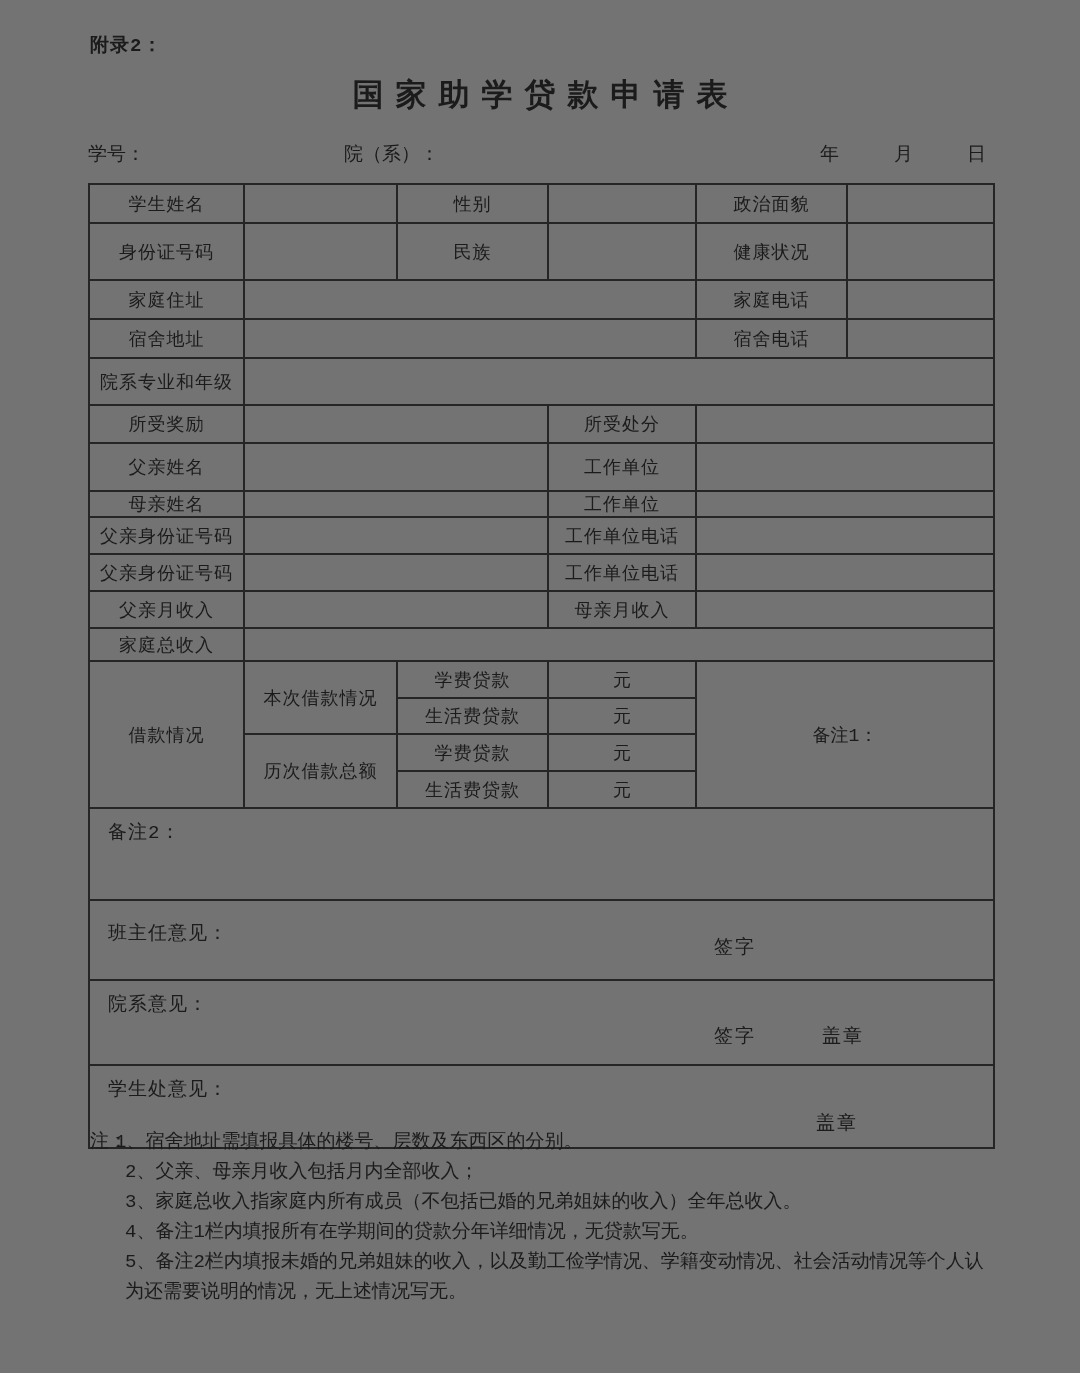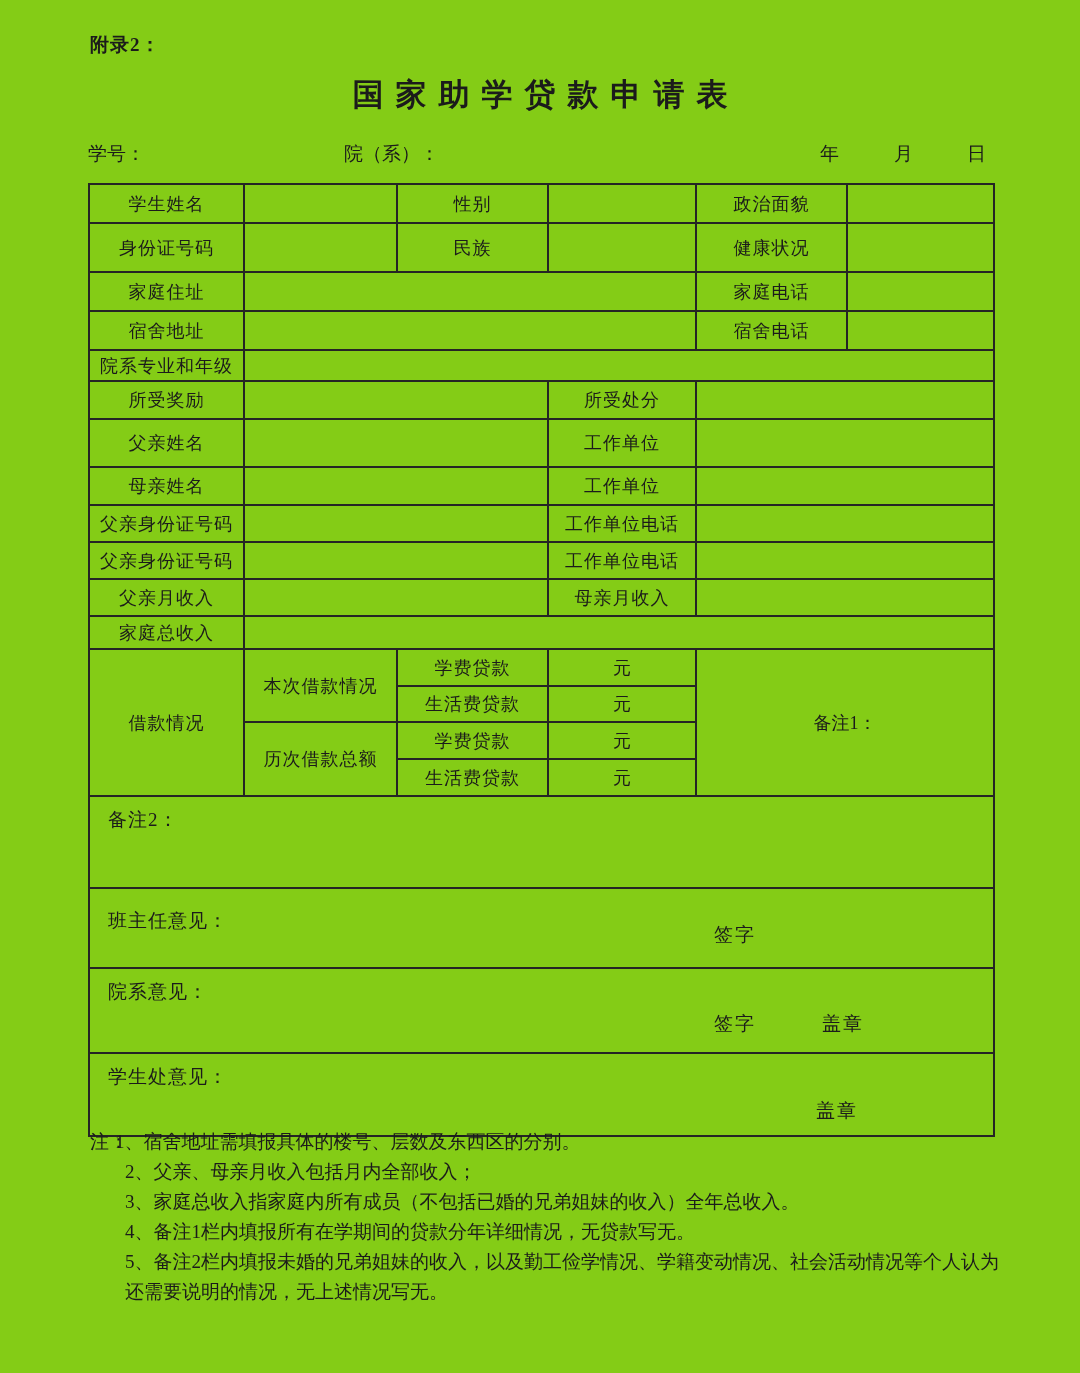--- a/index.html
+++ b/index.html
@@ -1,21 +1,21 @@
 <!DOCTYPE html>
 <html><head>
 <meta charset="utf-8">
 <style>
   * { margin:0; padding:0; box-sizing:border-box; }
   html,body { background:#e8e8e8; }
   .page {
     position:relative;
     width:1080px; height:1373px;
-    background:#84cc16;
-    font-family:Liberation Serif, serif;
+    background:#737373;
+    font-family:Liberation Mono, monospace;
     color:#1b1b1b;
     overflow:hidden;
   }
   .appendix {
     position:absolute; left:90px; top:32px;
     font-size:19px; font-weight:600; letter-spacing:1px;
   }
   .doc-title {
     position:absolute; left:0; top:74px; width:100%;
     text-align:center;
@@ -96,21 +96,21 @@
     <tbody>
         <tr style="height:39px">
       <td class="lab">学生姓名</td>
       <td class="fill"></td>
       <td class="lab">性别</td>
       <td class="fill"></td>
       <td class="lab">政治面貌</td>
       <td class="fill"></td>
     </tr>
 
-    <tr style="height:49px">
+    <tr style="height:57px">
       <td class="lab">身份证号码</td>
       <td class="fill"></td>
       <td class="lab">民族</td>
       <td class="fill"></td>
       <td class="lab">健康状况</td>
       <td class="fill"></td>
     </tr>
 
     <tr style="height:39px">
       <td class="lab">家庭住址</td>
@@ -119,40 +119,40 @@
       <td class="fill"></td>
     </tr>
 
     <tr style="height:39px">
       <td class="lab">宿舍地址</td>
       <td class="fill" colspan="3"></td>
       <td class="lab">宿舍电话</td>
       <td class="fill"></td>
     </tr>
 
-    <tr style="height:31px">
+    <tr style="height:47px">
       <td class="lab">院系专业和年级</td>
       <td class="fill" colspan="5"></td>
     </tr>
 
     <tr style="height:38px">
       <td class="lab">所受奖励</td>
       <td class="fill" colspan="2"></td>
       <td class="lab">所受处分</td>
       <td class="fill" colspan="2"></td>
     </tr>
 
     <tr style="height:48px">
       <td class="lab">父亲姓名</td>
       <td class="fill" colspan="2"></td>
       <td class="lab">工作单位</td>
       <td class="fill" colspan="2"></td>
     </tr>
 
-    <tr style="height:38px">
+    <tr style="height:26px">
       <td class="lab">母亲姓名</td>
       <td class="fill" colspan="2"></td>
       <td class="lab">工作单位</td>
       <td class="fill" colspan="2"></td>
     </tr>
 
     <tr style="height:37px">
       <td class="lab">父亲身份证号码</td>
       <td class="fill" colspan="2"></td>
       <td class="lab">工作单位电话</td>

